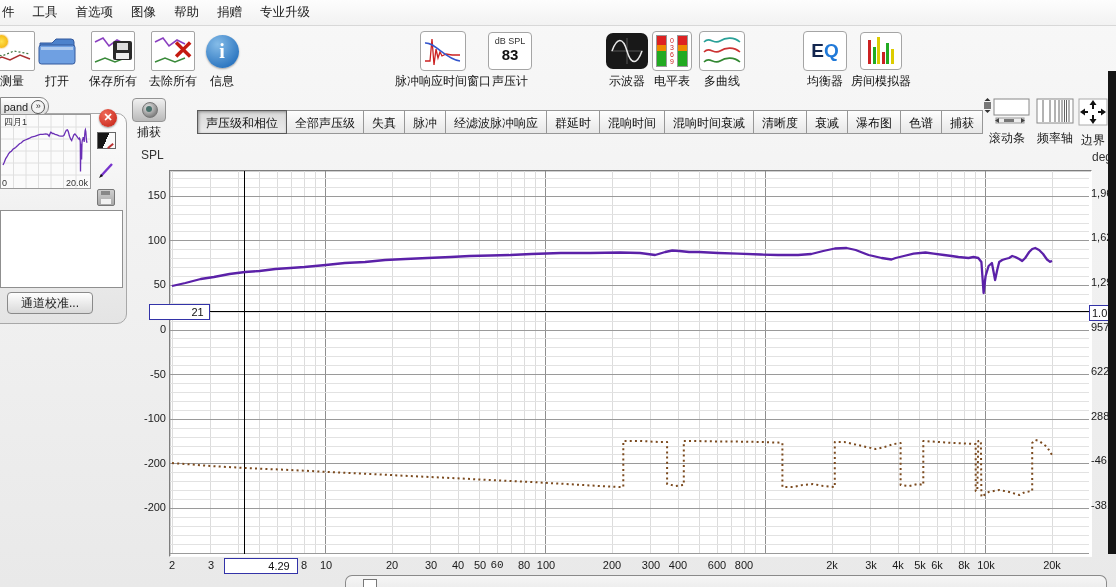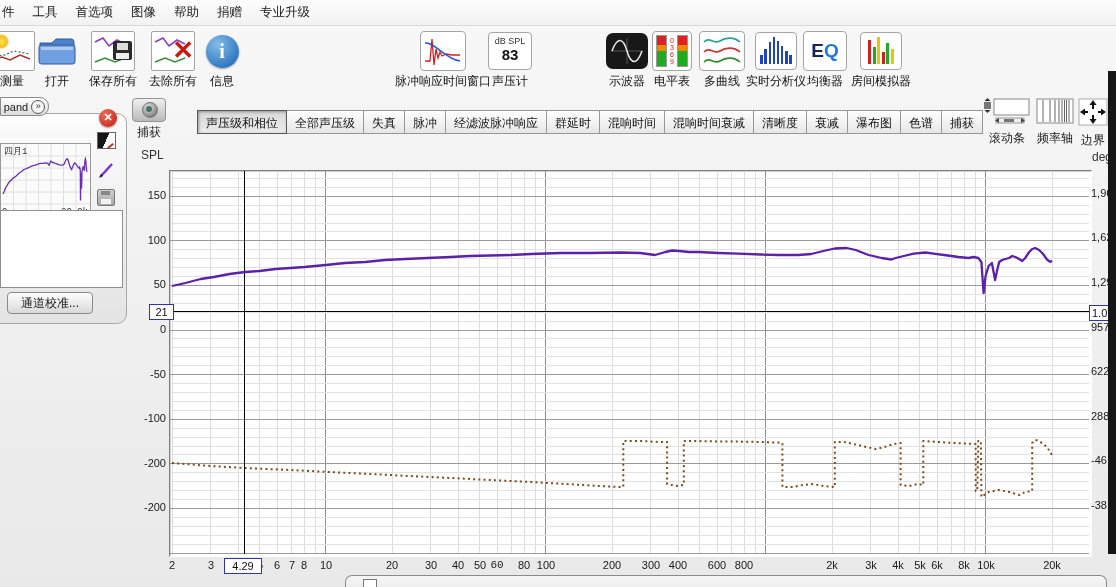--- a/index.html
+++ b/index.html
@@ -34,39 +34,39 @@
            border:1px solid #a8a8a8;border-radius:0 10px 10px 0;}
   .expand-btn{position:absolute;left:0;top:97px;width:47px;height:17px;border:1px solid #8a8a8a;
            border-radius:0 9px 9px 0;background:linear-gradient(#fff,#dcdcdc);
            font-size:11px;display:flex;align-items:center;justify-content:center;gap:3px;z-index:3;}
   .expand-chevron{width:12px;height:12px;border:1px solid #555;border-radius:50%;
            font-size:9px;line-height:11px;text-align:center;color:#333;background:#f4f4f4;}
   .close-btn{position:absolute;left:99px;top:109px;width:18px;height:18px;border-radius:50%;
            background:radial-gradient(circle at 35% 30%,#ef6a5a,#c21d10);
            color:#fff;font-size:11px;font-weight:bold;text-align:center;line-height:17px;
            box-shadow:0 1px 2px rgba(0,0,0,.4);z-index:4;}
-  .thumb{position:absolute;left:0px;top:143px;width:89px;height:73px;background:#fbfbfb;
-           border:1px solid #9a9a9a;z-index:3;font-family:Liberation Mono, monospace;}
+  .thumb{position:absolute;left:0px;top:114px;width:89px;height:73px;background:#fbfbfb;
+           border:1px solid #9a9a9a;z-index:3;}
   .side-icon{position:absolute;left:97px;z-index:3;}
   .listbox{position:absolute;left:0px;top:210px;width:121px;height:76px;background:#fff;
            border:1px solid #8f8f8f;z-index:3;}
   .calib-btn{position:absolute;left:7px;top:292px;width:84px;height:20px;border:1px solid #8a8a8a;
            border-radius:4px;background:linear-gradient(#fefefe,#d9d9d9);font-size:12px;
            display:flex;align-items:center;justify-content:center;z-index:3;}
   
   .spl-title{position:absolute;left:141px;top:148px;font-size:12px;color:#333;}
   .deg-title{position:absolute;left:1092px;top:150px;font-size:12px;color:#333;}
   .plot{position:absolute;left:169px;top:170px;width:921px;height:385px;background:#fff;
         border:1px solid #7e7e7e;border-right-color:#fff;border-bottom-color:#fdfdfd;
         box-shadow:1px 1px 0 #cfcfcf inset;}
   .ylab{position:absolute;width:34px;text-align:right;font-size:11px;color:#1a1a1a;}
   .xlab{position:absolute;top:559px;font-size:11px;color:#1a1a1a;transform:translateX(-50%);white-space:nowrap;}
   .rlab{position:absolute;left:1091px;font-size:11px;color:#1a1a1a;white-space:nowrap;}
   .cursor-box{position:absolute;border:1px solid #3333a8;background:#fff;font-size:11px;
-        color:#111;display:flex;align-items:center;justify-content:center;overflow:hidden;white-space:nowrap;}
+        color:#111;display:flex;align-items:center;justify-content:center;overflow:hidden;white-space:nowrap;padding-left:36px;}
   .watermark{position:absolute;left:770px;top:551px;width:346px;text-align:right;
         font-size:23px;font-weight:bold;letter-spacing:1px;color:rgba(200,138,92,.92);z-index:40;}
   .bottom-panel{position:absolute;left:345px;top:575px;width:760px;height:12px;
         background:linear-gradient(#f6f6f6,#ededed);border:1px solid #8a8a8a;border-bottom:none;
         border-radius:7px 7px 0 0;z-index:30;}
   .bottom-check{position:absolute;left:17px;top:3px;width:12px;height:9px;background:#fff;border:1px solid #777;}
   .edge-strip{position:absolute;left:1108px;top:71px;width:8px;height:483px;background:#161616;z-index:50;}
 </style>
 </head>
 <body>
@@ -183,35 +183,20 @@
         <div class="icw">
           <div class="iconbox" style="width:44px;height:38px;display:flex;align-items:center;justify-content:center;">
     <svg width="40" height="32">
               <path d="M2 7 C 8 1,12 10,18 6 S 32 2,38 7" stroke="#2aa198" fill="none" stroke-width="1.6"></path>
               <path d="M2 17 C 8 11,12 20,18 16 S 32 12,38 17" stroke="#c33" fill="none" stroke-width="1.6"></path>
               <path d="M2 27 C 8 21,12 30,18 26 S 32 22,38 27" stroke="#383" fill="none" stroke-width="1.6"></path>
             </svg>
           </div>
         </div>
                  <div class="tlabel">多曲线</div>
-      </div>
-      <div class="tbtn" style="left: 741px; width: 70px;">
-        <div class="icw">
-          <div class="iconbox" style="width:42px;height:38px;display:flex;align-items:flex-end;justify-content:center;gap:1.5px;padding-bottom:5px;box-sizing:border-box;">
-    <div style="width:2.6px;height:9px;background:#2244bb;"></div>
-            <div style="width:2.6px;height:15px;background:#2244bb;"></div>
-            <div style="width:2.6px;height:22px;background:#2244bb;"></div>
-            <div style="width:2.6px;height:27px;background:#2244bb;"></div>
-            <div style="width:2.6px;height:23px;background:#2244bb;"></div>
-            <div style="width:2.6px;height:18px;background:#2244bb;"></div>
-            <div style="width:2.6px;height:13px;background:#2244bb;"></div>
-            <div style="width:2.6px;height:9px;background:#2244bb;"></div>
-          </div>
-        </div>
-                 <div class="tlabel">实时分析仪</div>
       </div>
       <div class="tbtn" style="left: 795px; width: 60px;">
         <div class="icw">
           <div class="iconbox" style="width:42px;height:38px;display:flex;align-items:center;justify-content:center;font-weight:bold;font-size:19px;">
     <span style="color:#13264f;">E</span>
             <span style="color:#2079d8;">Q</span>
           </div>
         </div>
                  <div class="tlabel">均衡器</div>
       </div>

